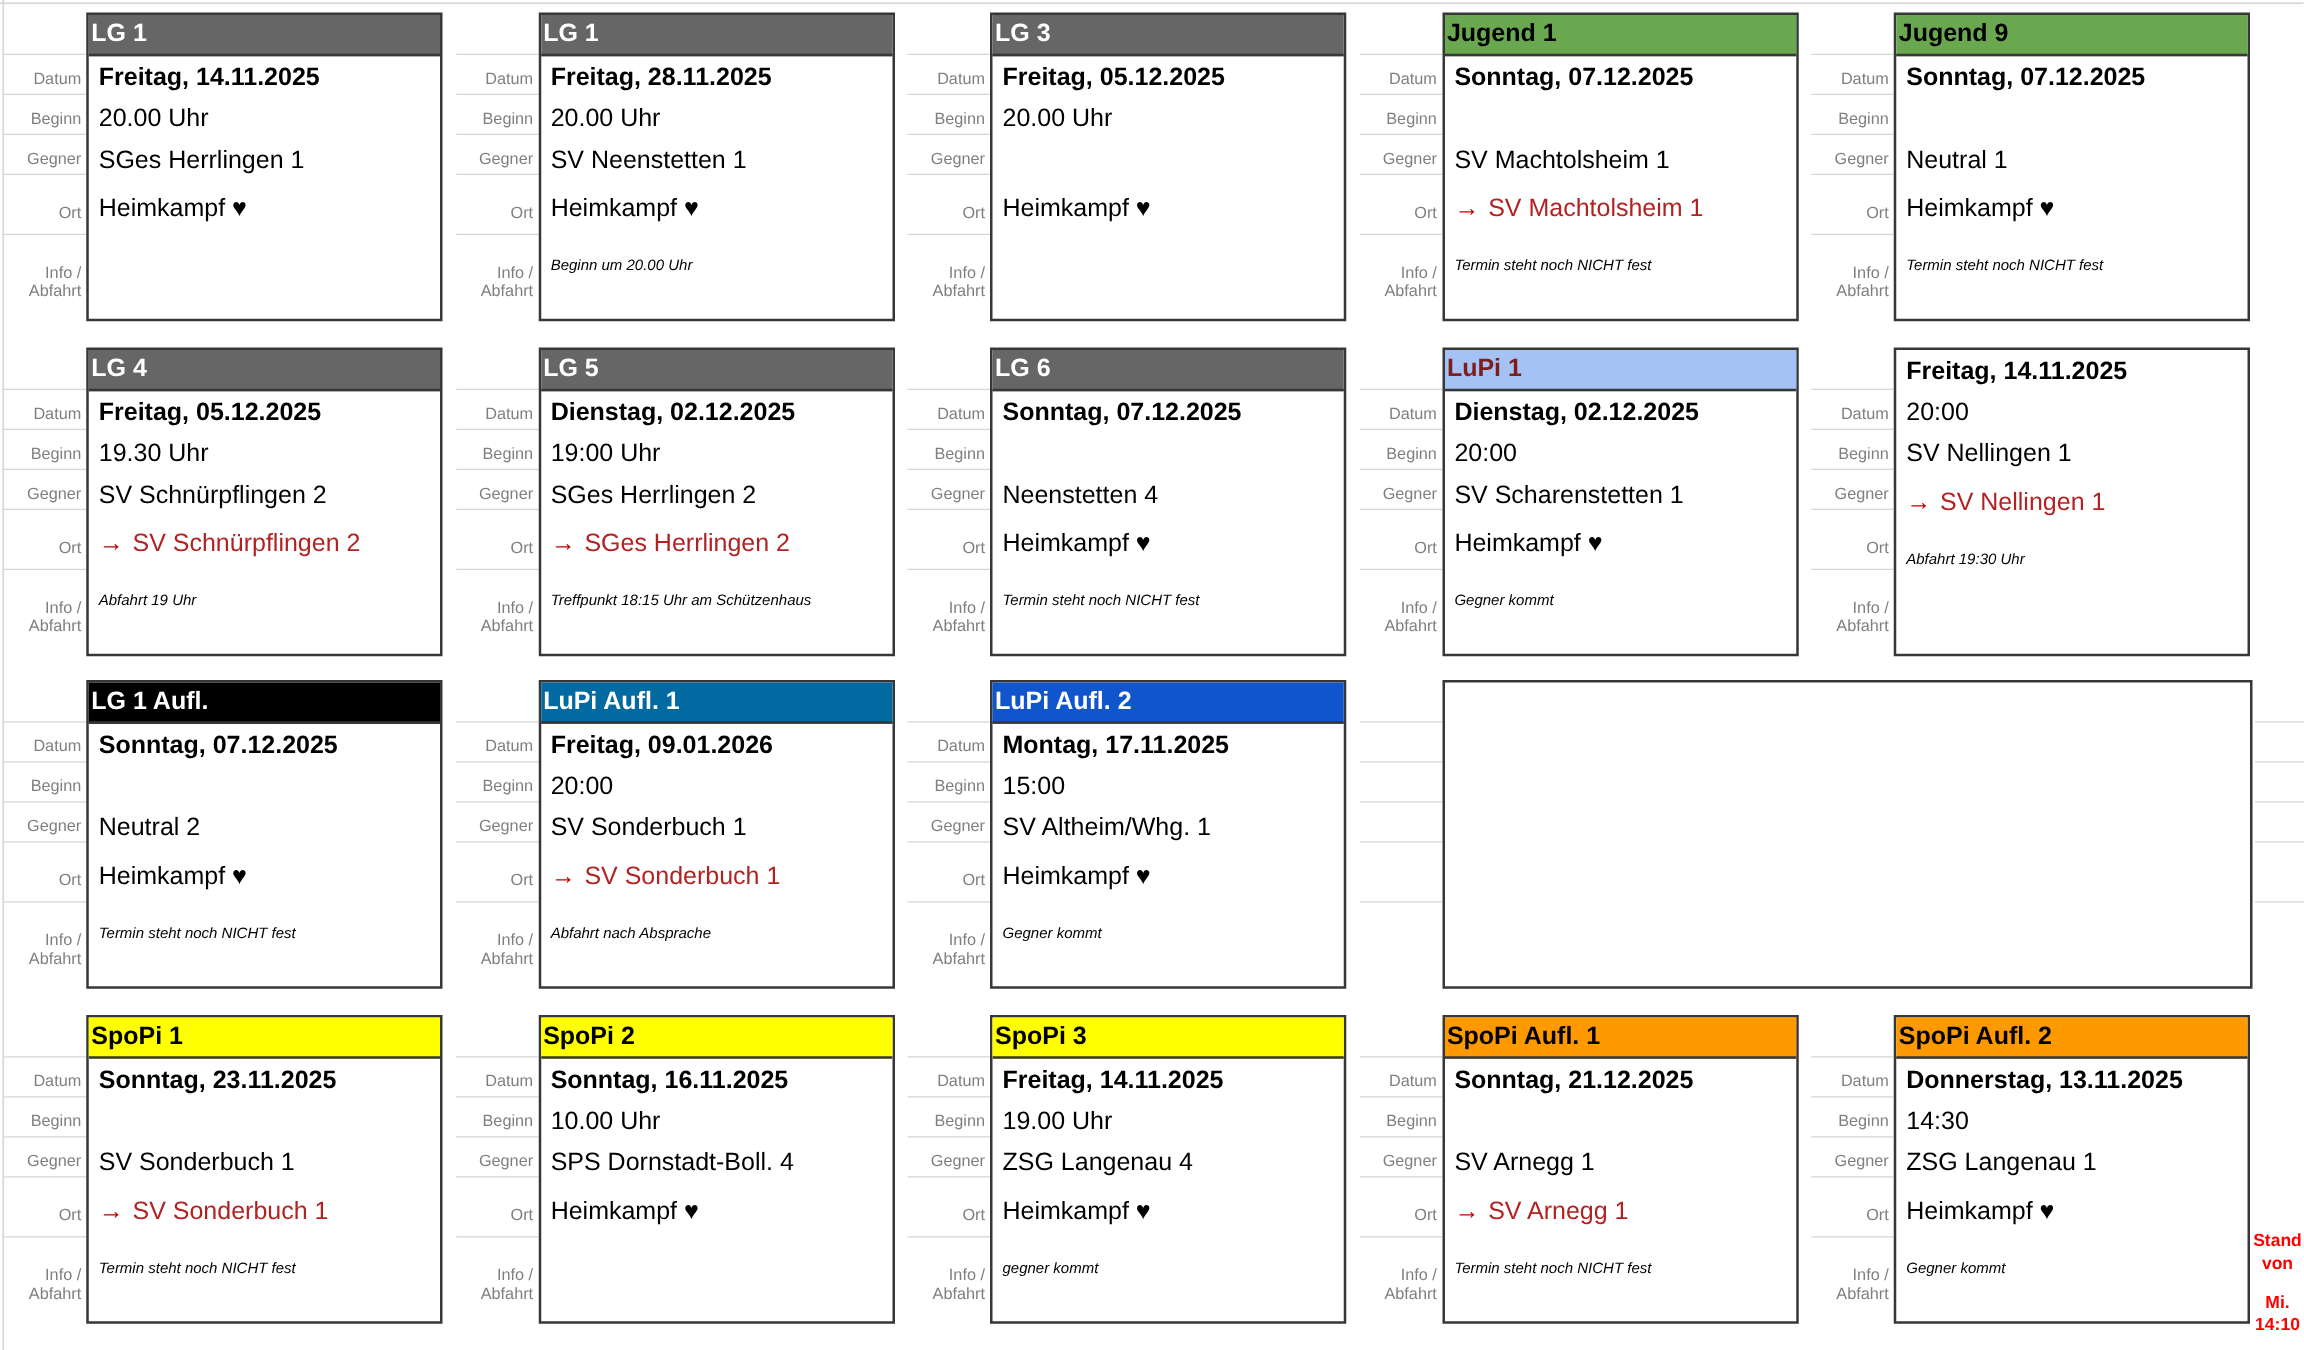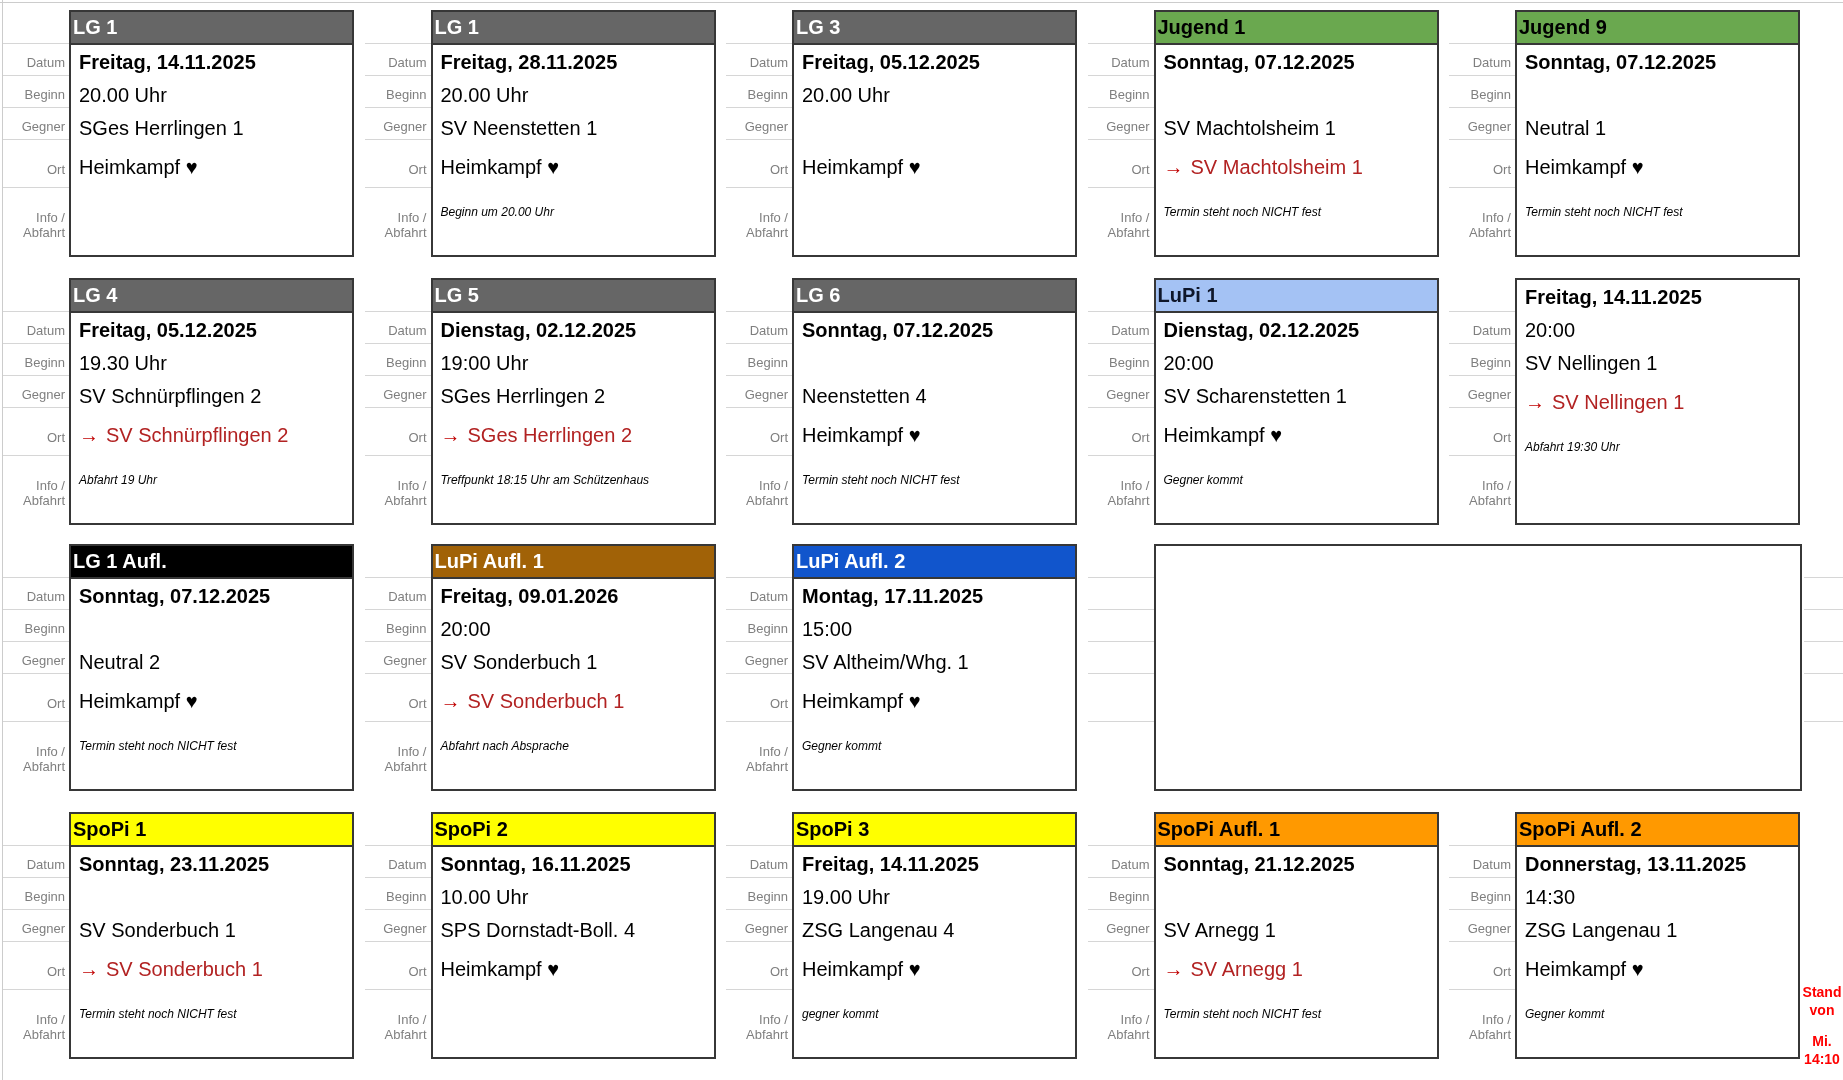--- a/index.html
+++ b/index.html
@@ -310,21 +310,21 @@
       <div class="glabel lab-datum">Datum</div>
       <div class="glabel lab-beginn">Beginn</div>
       <div class="glabel lab-gegner">Gegner</div>
       <div class="glabel lab-ort">Ort</div>
       <div class="glabel lab-info">
         <span>Info /</span><br>
         <span>Abfahrt</span>
       </div>
     </div>
     <div class="card">
-      <div class="card-header" style="background: rgb(164, 194, 244); color: #0f172a;">LuPi 1</div>
+      <div class="card-header" style="background: rgb(164, 194, 244); color: #7f1d1d;">LuPi 1</div>
       <div class="card-body">
         <div class="f f-datum">Dienstag, 02.12.2025</div>
         <div class="f f-beginn">20:00</div>
         <div class="f f-gegner">SV Scharenstetten 1</div>
         <div class="f f-ort">
           <span>Heimkampf ♥</span>
         </div>
         <div class="f f-info">Gegner kommt</div>
       </div>
     </div>
@@ -396,21 +396,21 @@
       <div class="glabel lab-datum">Datum</div>
       <div class="glabel lab-beginn">Beginn</div>
       <div class="glabel lab-gegner">Gegner</div>
       <div class="glabel lab-ort">Ort</div>
       <div class="glabel lab-info">
         <span>Info /</span><br>
         <span>Abfahrt</span>
       </div>
     </div>
     <div class="card">
-      <div class="card-header" style="background: #a16207; color: rgb(255, 255, 255);">LuPi Aufl. 1</div>
+      <div class="card-header" style="background: #0369a1; color: rgb(255, 255, 255);">LuPi Aufl. 1</div>
       <div class="card-body">
         <div class="f f-datum">Freitag, 09.01.2026</div>
         <div class="f f-beginn">20:00</div>
         <div class="f f-gegner">SV Sonderbuch 1</div>
         <div class="f f-ort away">
           <span class="arrow">→</span><span>SV Sonderbuch 1</span>
         </div>
         <div class="f f-info">Abfahrt nach Absprache</div>
       </div>
     </div>

